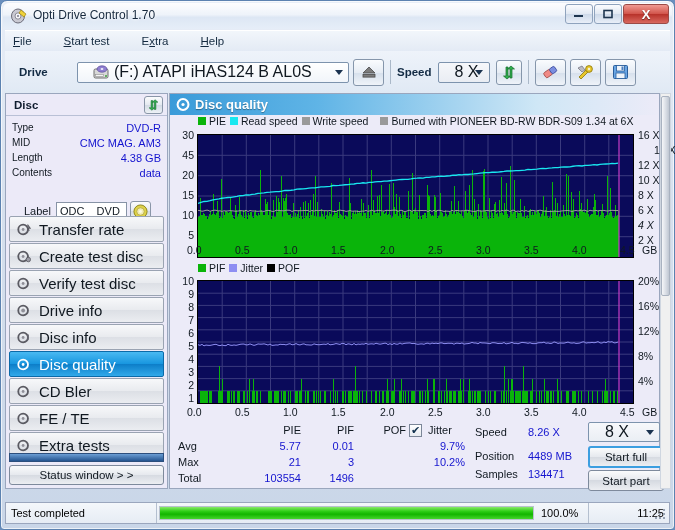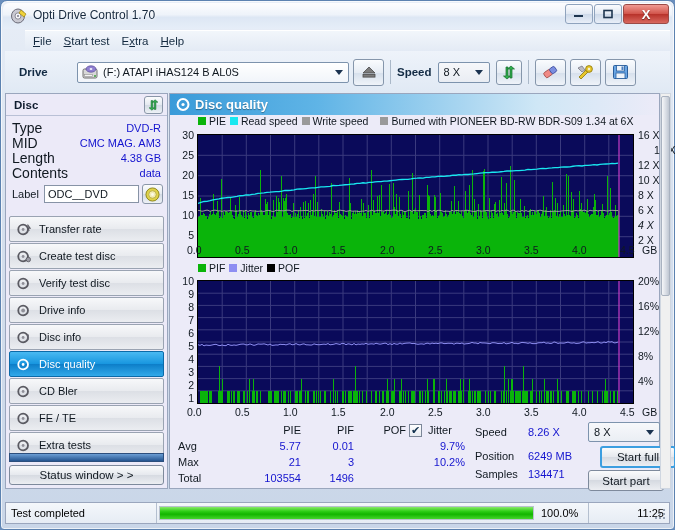--- a/index.html
+++ b/index.html
@@ -47,37 +47,37 @@
     background: linear-gradient(180deg,#f09a92 0%,#d2564d 48%,#b8332b 52%,#d9685f 100%);
     color: #fff; font-weight: bold; font-size: 13px;
     text-shadow: 0 1px 1px rgba(0,0,0,.5);
   }
 
   
   .menubar {
     position: absolute; left: 4px; top: 29px; right: 4px; height: 20px;
     background: linear-gradient(180deg,#f2f6fb,#e4ebf5);
     border-top: 1px solid #ffffff;
-    display: flex; align-items: center; padding-left: 8px; gap: 12px; margin-left: 20px;
+    display: flex; align-items: center; padding-left: 8px; gap: 32px;
   }
   .menuitem { font-size: 11.5px; color: #13293f; cursor: default; }
   .menuitem u { text-decoration: underline; }
 
   
   .toolbar {
     position: absolute; left: 4px; top: 50px; right: 4px; height: 42px;
     background: linear-gradient(180deg,#eef3fa,#e0e9f4);
     display: flex; align-items: center; padding: 0 6px;
   }
   .tb-label { font-weight: bold; font-size: 11.5px; color: #132b44; }
   .combo {
     height: 21px; border: 1px solid #7d93ad; border-radius: 2px;
     background: linear-gradient(180deg,#ffffff,#f1f5fa);
     display: flex; align-items: center; position: relative;
-    font-size: 11px; color: #101820;
+    font-size: 16px; color: #101820; padding-left: 11px;
   }
   .combo .arrowbox {
     position: absolute; right: 2px; top: 2px; bottom: 2px; width: 15px;
     display: flex; align-items: center; justify-content: center;
   }
   .caret { width: 0; height: 0; border-left: 4px solid transparent; border-right: 4px solid transparent; border-top: 5px solid #1b3350; }
   .tbbtn {
     width: 26px; height: 25px; border: 1px solid #8596ab; border-radius: 3px;
     background: linear-gradient(180deg,#fafcfe,#e6ecf4 50%,#d6e0ec 51%,#eff3f9);
     display: flex; align-items: center; justify-content: center;
@@ -114,43 +114,43 @@
   }
   .disc-head .t { margin-left: 8px; font-weight: bold; font-size: 11.5px; color: #0f1c2e; }
   .refresh-btn {
     position: absolute; right: 4px; top: 2px; width: 19px; height: 18px;
     border: 1px solid #8a96a8; border-radius: 3px;
     background: linear-gradient(180deg,#fbfcfd,#e4e9f0 50%,#d3dae4 51%,#edf1f6);
     display: flex; align-items: center; justify-content: center;
   }
   .disc-rows { position: absolute; left: 0; top: 26px; right: 0; }
   .drow { display: flex; align-items: center; height: 15px; padding: 0 6px; }
-  .drow .k { color: #101820; font-size: 14px; }
+  .drow .k { color: #101820; font-size: 10px; }
   .drow .v { margin-left: auto; color: #1414cf; font-size: 11px; }
-  .label-row { display: flex; align-items: center; height: 22px; padding: 0 4px; margin-top: 3px; }
+  .label-row { display: flex; align-items: center; height: 22px; padding: 0 16px; margin-top: 20px; }
   .label-row .k { color: #101820; font-size: 11px; margin-right: 5px; margin-left: 2px;}
   .label-input {
     flex: 1; height: 18px; border: 1px solid #8793a6; background: #fff;
     font-size: 11px; color: #101820; padding: 0 3px; display: flex; align-items: center;
   }
   .disc-btn {
     width: 21px; height: 20px; margin-left: 3px;
     border: 1px solid #8a96a8; border-radius: 3px;
     background: linear-gradient(180deg,#fbfcfd,#e4e9f0 50%,#d3dae4 51%,#edf1f6);
     display: flex; align-items: center; justify-content: center;
   }
 
   
   .nav { position: absolute; left: 3px; top: 122px; right: 3px; }
   .navitem {
     height: 26px; margin-bottom: 1px;
     border: 1px solid #9aa3b2; border-radius: 2px;
     background: linear-gradient(180deg,#f7f8fa 0%,#e9ebef 48%,#dcdfe5 50%,#ebedf1 100%);
     display: flex; align-items: center; padding-left: 7px;
-    font-size: 11px; color: #101820;
+    font-size: 15px; color: #101820;
   }
   .navitem.active {
     background: linear-gradient(180deg,#49b9f2 0%,#1997e0 48%,#0c7dc8 50%,#31a9ea 100%);
     border-color: #0b6aa8; color: #ffffff;
   }
   .navitem .ico { width: 17px; margin-right: 5px; display: flex; align-items: center; }
   .bluebar {
     position: absolute; left: 3px; right: 3px; bottom: 26px; height: 9px;
     background: linear-gradient(180deg,#6b9ed4,#24548f);
     border: 1px solid #2c4f7d;
@@ -192,21 +192,21 @@
     width: 13px; height: 13px; border: 1px solid #7b8698; background: linear-gradient(180deg,#fff,#e7ebf1);
     display: inline-flex; align-items: center; justify-content: center;
     color: #11304e; font-size: 11px; line-height: 1;
   }
   .btn {
     border: 1px solid #7e8a9c; border-radius: 3px;
     background: linear-gradient(180deg,#fafbfc,#e6e9ee 48%,#d6dae1 50%,#eceef2);
     display: flex; align-items: center; justify-content: center;
     font-size: 11.5px; color: #101820;
   }
-  .btn.focus { border: 2px solid #3c9ee0; margin-left: 12px; }
+  .btn.focus { border: 2px solid #3c9ee0; }
 
   
   .statusbar {
     position: absolute; left: 4px; right: 4px; bottom: 5px; height: 22px;
     background: linear-gradient(180deg,#f4f7fb,#e6ecf4);
     border: 1px solid #9aa6bd;
     display: flex; align-items: center;
   }
   .sb-cell { height: 100%; display: flex; align-items: center; padding: 0 5px; }
   .sb-sep { width: 1px; height: 100%; background: #b4bfcf; }
@@ -490,21 +490,21 @@
           <i class="sw" style="background:#9a9a9a"></i>
           <span>Write speed</span>
         </span>
         <span class="grp" style="margin-left:8px">
           <i class="sw" style="background:#9a9a9a"></i>
           <span>Burned with PIONEER BD-RW   BDR-S09 1.34 at 6X</span>
         </span>
       </div>
 
       <div class="axlab l" style="left:2px;top:14px;width:22px">30</div>
-      <div class="axlab l" style="left:2px;top:34px;width:22px">25</div>
+      <div class="axlab l" style="left:2px;top:34px;width:22px">45</div>
       <div class="axlab l" style="left:2px;top:54px;width:22px">20</div>
       <div class="axlab l" style="left:2px;top:74px;width:22px">15</div>
       <div class="axlab l" style="left:2px;top:94px;width:22px">10</div>
       <div class="axlab l" style="left:2px;top:114px;width:22px">5</div>
 
       <div class="plot" style="left:27px;top:19px;width:437px;height:124px;">
         <svg width="435" height="122" viewBox="0 0 435 122" preserveAspectRatio="none" style="display:block">
 
           <g stroke="#3a3a7e" stroke-width="1">
             <line x1="0" y1="20.3" x2="435" y2="20.3"></line>
@@ -693,21 +693,21 @@
         <span class="val" style="position:absolute;left:58px;top:2px">8.26 X</span>
         <div class="combo" style="position:absolute;left:118px;top:-2px;width:72px;height:20px;background:linear-gradient(180deg,#f7f8fb,#eaeef4)">
           <span style="margin-left:5px">8 X</span>
           <span class="arrowbox">
               <i class="caret"></i>
             </span>
         </div>
       </div>
       <div style="position:relative;height:19px">
         <span class="hd" style="position:absolute;left:5px;top:4px">Position</span>
-        <span class="val" style="position:absolute;left:58px;top:4px">6249 MB</span>
+        <span class="val" style="position:absolute;left:58px;top:4px">4489 MB</span>
         <div class="btn focus" style="position:absolute;left:118px;top:0px;width:76px;height:22px">Start full</div>
       </div>
       <div style="position:relative;height:19px">
         <span class="hd" style="position:absolute;left:5px;top:3px">Samples</span>
         <span class="val" style="position:absolute;left:58px;top:3px">134471</span>
         <div class="btn" style="position:absolute;left:118px;top:5px;width:76px;height:21px">Start part</div>
       </div>
     </div>
 
   </div>

